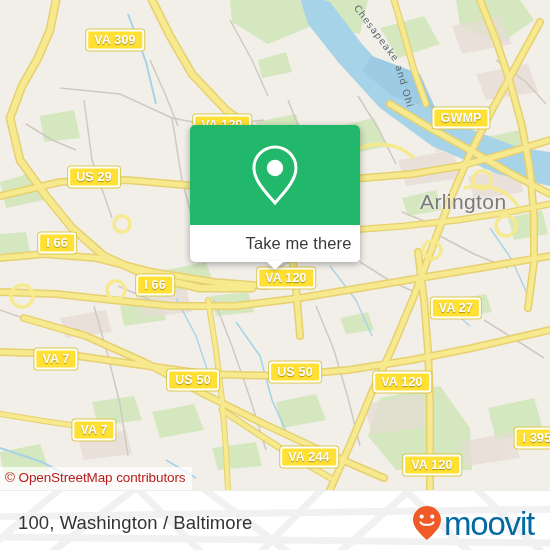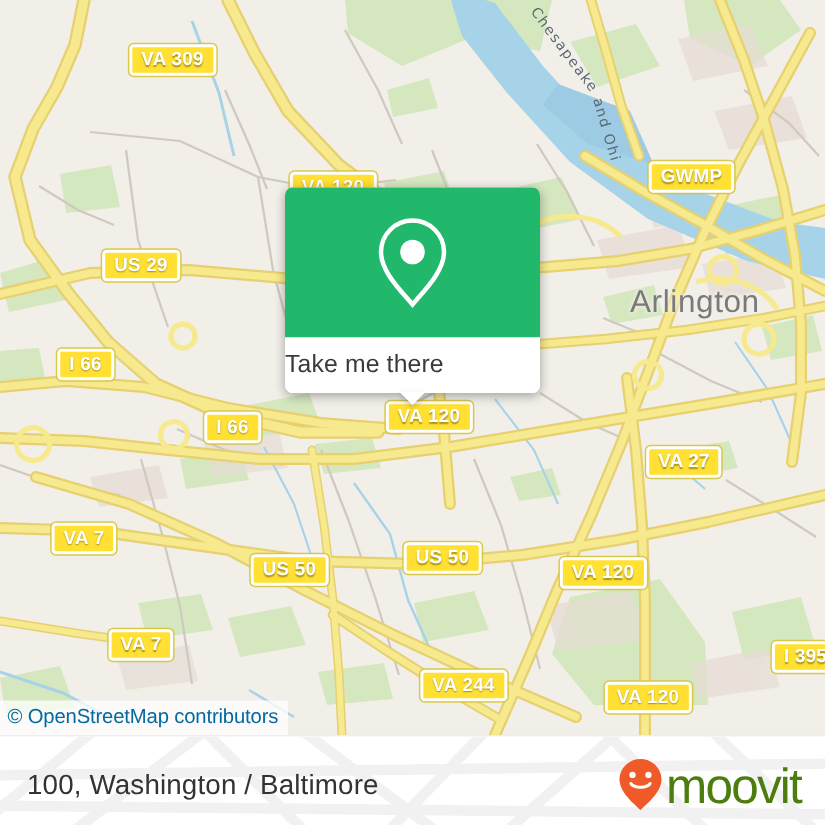--- a/index.html
+++ b/index.html
@@ -41,21 +41,21 @@
 
   
   #attribution {
     position: absolute;
     left: 0;
     top: 467px;
     height: 32px;
     line-height: 22px;
     padding: 0 6px 0 5px;
     background: rgba(255, 255, 255, 0.74);
-    color: #0369a1;
+    color: #b91c1c;
     font-size: 13.5px;
     letter-spacing: -0.1px;
     white-space: nowrap;
     z-index: 30;
   }
 
   
   #card {
     position: absolute;
     left: 190px;
@@ -71,22 +71,23 @@
     border-radius: 5px 5px 0 0;
     display: flex;
     align-items: center;
     justify-content: center;
   }
   #card-bottom {
     height: 37px;
     border-radius: 0 0 5px 5px;
     display: flex;
     align-items: center;
-    justify-content: flex-start;
+    justify-content: center;
     background: #ffffff;
+    margin-left: 47px;
   }
   #card-cta {
     font-size: 16.5px;
     color: #3a3a3a;
     letter-spacing: 0.1px;
   }
   #card-tail {
     position: absolute;
     left: 50%;
     bottom: -8px;
@@ -133,21 +134,21 @@
     letter-spacing: 0.1px;
     white-space: nowrap;
   }
   #brand {
     display: flex;
     align-items: center;
     gap: 2px;
   }
   #brand-text {
     font-size: 33px;
-    color: #4d7c0f;
+    color: #0369a1;
     letter-spacing: -1.2px;
     line-height: 1;
     font-weight: 400;
   }
 </style>
 </head>
 <body>
 
 <div id="app">
 

